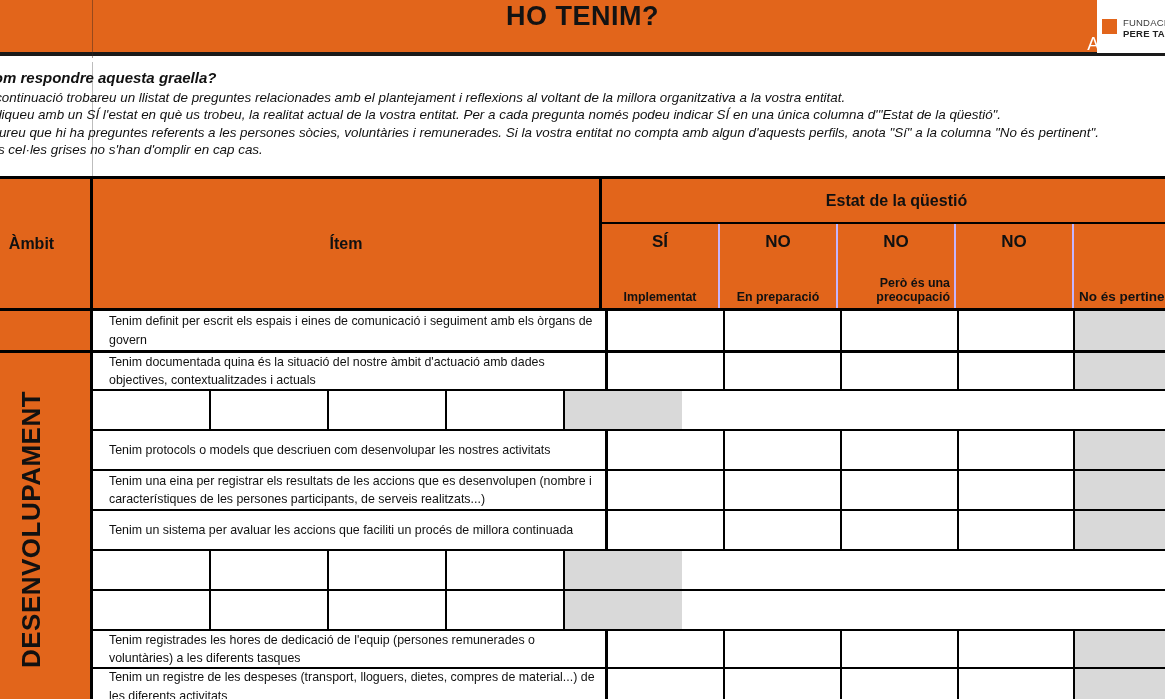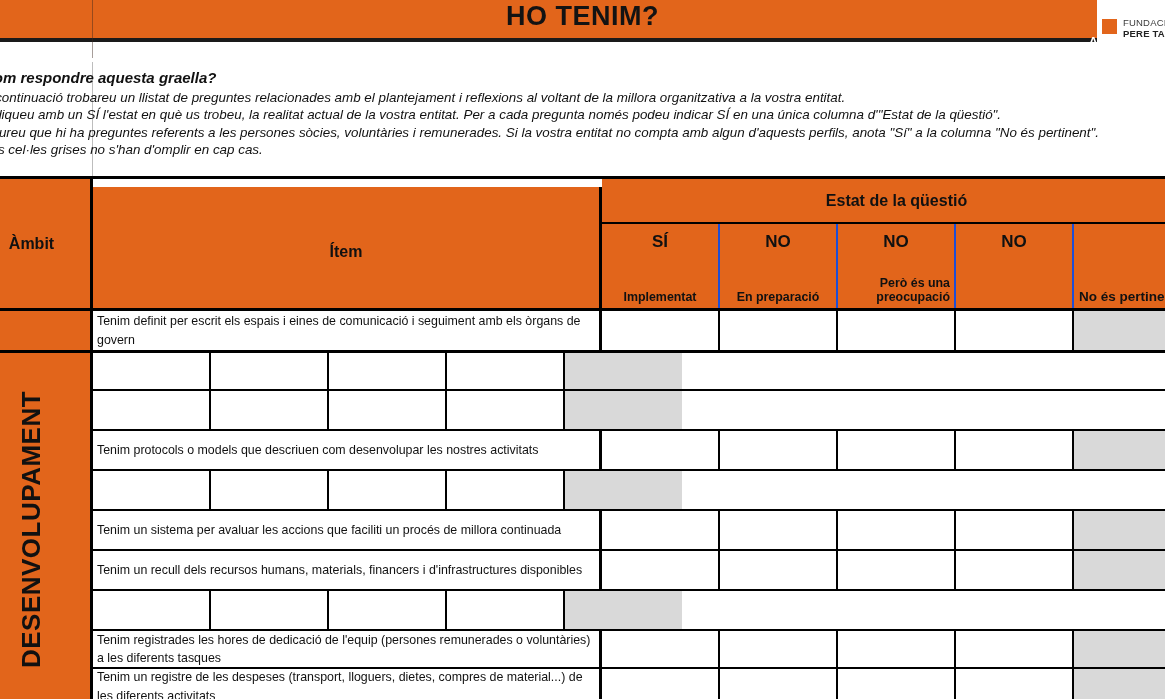--- a/index.html
+++ b/index.html
@@ -3,21 +3,21 @@
 <meta charset="utf-8">
 <title>HO TENIM?</title>
 <style>
   * { box-sizing: border-box; margin: 0; padding: 0; }
   html, body { width: 1165px; height: 699px; overflow: hidden; background: #fff; }
   body { font-family: "Liberation Sans", sans-serif; color: #111; }
 
   .sheet { position: relative; width: 1165px; height: 699px; overflow: hidden; background: #fff; }
 
   
-  .band { position: absolute; left: 0; top: 0; width: 1165px; height: 42px;
+  .band { position: absolute; left: 0; top: 0; width: 1165px; height: 56px;
           background: var(--orange, #e2651b); border-bottom: 4px solid var(--band-border, #1a1a1a); }
   .band-gridline { position: absolute; left: 92px; top: 0; width: 1px; height: 58px; background: rgba(60,40,30,.45); }
   .page-title { position: absolute; left: 0; top: 1px; width: 100%; text-align: center;
                 font-size: 27px; font-weight: bold; color: #131313; letter-spacing: .5px; }
   .page-subtitle { position: absolute; left: 0; top: 34px; width: 100%; text-align: right;
                    font-size: 18px; font-weight: normal; color: #ffffff; }
 
   .logo-box { position: absolute; left: 1097px; top: 0; width: 70px; height: 53px; background: #ffffff;
               overflow: hidden; }
   .logo-square { position: absolute; left: 5px; top: 19px; width: 15px; height: 15px; background: var(--orange, #e2651b); }
@@ -34,47 +34,47 @@
   
   .tbl { position: absolute; left: -27px; top: 176px; width: 1218px; height: 526px;
          border-top: 3px solid #000; }
   .tbl .abs { position: absolute; }
 
   .h-ambit { left: 0; top: 0; width: 120px; height: 129px; background: var(--orange, #e2651b);
              border-right: 3px solid #000; display: flex; align-items: center; justify-content: center;
              font-size: 16px; font-weight: bold; }
   .h-item  { left: 120px; top: 0; width: 509px; height: 129px; background: var(--orange, #e2651b);
              border-right: 3px solid #000; display: flex; align-items: center; justify-content: center;
-             font-size: 16px; font-weight: bold; margin-top: 8px; }
+             font-size: 16px; font-weight: bold; }
   .h-estat { left: 629px; top: 0; width: 589px; height: 45px; background: var(--orange, #e2651b);
              border-bottom: 2px solid #000; display: flex; align-items: center; justify-content: center;
              font-size: 16px; font-weight: bold; }
   .h-sub   { left: 629px; top: 45px; width: 589px; height: 84px; display: flex; }
-  .hsub-cell { width: 118px; height: 84px; background: var(--orange, #e2651b); border-right: 2px solid #1d4ed8;
+  .hsub-cell { width: 118px; height: 84px; background: var(--orange, #e2651b); border-right: 2px solid #c4b5fd;
                display: flex; flex-direction: column; justify-content: space-between; align-items: center;
                padding: 9px 4px 4px 4px; }
   .hsub-cell .big   { font-size: 17px; font-weight: bold; line-height: 18px; }
   .hsub-cell .small { font-size: 12.4px; font-weight: bold; text-align: right; line-height: 13.5px; }
   .hsub-cell.last { width: 117px; border-right: none; align-items: flex-start; justify-content: flex-end;
                     padding: 4px 2px 5px 5px; }
   .hsub-cell.last .small { font-size: 13.5px; text-align: left; white-space: nowrap; }
 
   .head-bottom { left: 0; top: 129px; width: 1218px; height: 3px; background: #000; }
 
   .tbody { left: 0; top: 132px; width: 1218px; }
   .row { display: flex; margin-left: 120px; border-bottom: 2px solid #000; }
   .row.first { border-bottom: 3px solid #000; }
   .row.last  { border-bottom: none; }
   .r-h39 { height: 42px; } .row.first.r-h39 { height: 42px; }
   .r-h38 { height: 38px; }
   .r-h40 { height: 40px; }
   .r-h35 { height: 35px; }
   .c-item { width: 509px; border-right: 3px solid #000; background: #fff;
             display: flex; align-items: center; padding: 1px 5px 1px 4px;
-            font-size: 12.4px; line-height: 18.5px; }
+            font-size: 12.4px; line-height: 18.5px; margin-left: 12px; }
   .c-st { width: 118px; border-right: 2px solid #000; background: #fff; }
   .c-st.c5 { width: 117px; border-right: none; background: var(--cell-gray, #d9d9d9); }
 
   .ambit-r1 { left: 0; top: 132px; width: 120px; height: 42px; background: var(--orange, #e2651b);
               border-right: 3px solid #000; border-bottom: 3px solid #000; }
   .ambit-rest { left: 0; top: 174px; width: 120px; height: 352px; background: var(--orange, #e2651b);
                 border-right: 3px solid #000; display: flex; align-items: center; justify-content: center; }
   .vert { transform: rotate(-90deg); white-space: nowrap; font-size: 26px; font-weight: bold;
           letter-spacing: .5px; color: #111; }
 </style>
@@ -153,20 +153,21 @@
       <div class="row first r-h39">
         <div class="c-item">Tenim definit per escrit els espais i eines de comunicació i seguiment amb els òrgans de govern</div>
         <div class="c-st"></div>
         <div class="c-st"></div>
         <div class="c-st"></div>
         <div class="c-st"></div>
         <div class="c-st c5"></div>
       </div>
 
       <div class="row r-h38">
+        <div class="c-item">Tenim documentada quina és la situació del nostre àmbit d'actuació amb dades objectives, contextualitzades i actuals</div>
         <div class="c-st"></div>
         <div class="c-st"></div>
         <div class="c-st"></div>
         <div class="c-st"></div>
         <div class="c-st c5"></div>
       </div>
 
       <div class="row r-h40">
         <div class="c-st"></div>
         <div class="c-st"></div>
@@ -178,38 +179,38 @@
       <div class="row r-h40">
         <div class="c-item">Tenim protocols o models que descriuen com desenvolupar les nostres activitats</div>
         <div class="c-st"></div>
         <div class="c-st"></div>
         <div class="c-st"></div>
         <div class="c-st"></div>
         <div class="c-st c5"></div>
       </div>
 
       <div class="row r-h40">
+        <div class="c-item">Tenim una eina per registrar els resultats de les accions que es desenvolupen (nombre i característiques de les persones participants, de serveis realitzats...)</div>
         <div class="c-st"></div>
         <div class="c-st"></div>
         <div class="c-st"></div>
         <div class="c-st"></div>
         <div class="c-st c5"></div>
       </div>
 
       <div class="row r-h40">
         <div class="c-item">Tenim un sistema per avaluar les accions que faciliti un procés de millora continuada</div>
         <div class="c-st"></div>
         <div class="c-st"></div>
         <div class="c-st"></div>
         <div class="c-st"></div>
         <div class="c-st c5"></div>
       </div>
 
       <div class="row r-h40">
-        <div class="c-item">Tenim un recull dels recursos humans, materials, financers i d'infrastructures disponibles</div>
         <div class="c-st"></div>
         <div class="c-st"></div>
         <div class="c-st"></div>
         <div class="c-st"></div>
         <div class="c-st c5"></div>
       </div>
 
       <div class="row r-h40">
         <div class="c-st"></div>
         <div class="c-st"></div>

